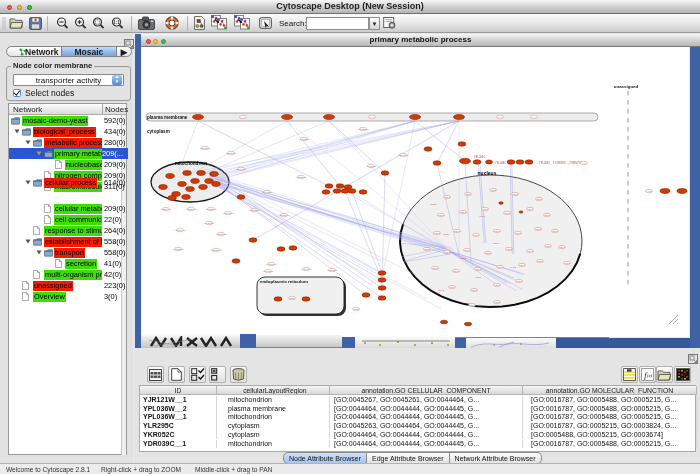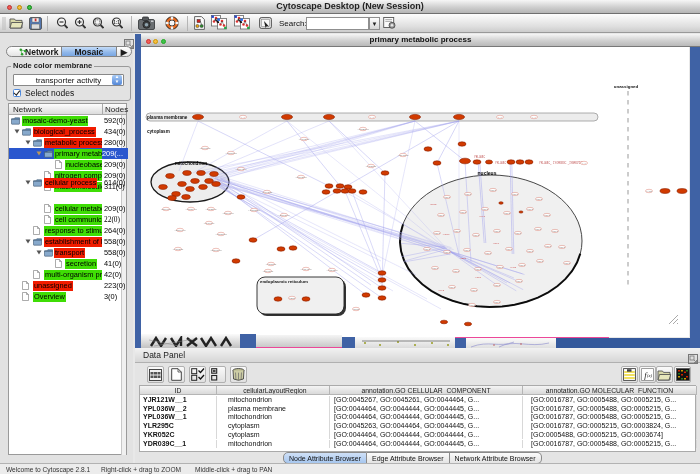--- a/index.html
+++ b/index.html
@@ -297,21 +297,21 @@
           </svg>
           <div class="tlbl" style="left:45px;background:#3fdd05;max-width:48px;overflow:hidden">cellular metabo</div>
           <div class="tcnt" style="left:95px;">209(0)</div>
         </div>
         <div class="trow" style="top:99px">
           <svg class="abs" style="left:35px;top:1px" width="7" height="9" viewBox="0 0 7 9">
             <path d="M0.5 0.5 L4.5 0.5 L6.5 2.5 L6.5 8.5 L0.5 8.5 Z" fill="#fff" stroke="#888" stroke-width="0.7"></path>
             <path d="M4.5 0.5 L4.5 2.5 L6.5 2.5" fill="none" stroke="#888" stroke-width="0.7"></path>
           </svg>
           <div class="tlbl" style="left:45px;background:#3fdd05;max-width:48px;overflow:hidden">cell communicat</div>
-          <div class="tcnt" style="left:95px;font-family:Liberation Serif, serif;">22(0)</div>
+          <div class="tcnt" style="left:95px;">22(0)</div>
         </div>
         <div class="trow" style="top:110px">
           <svg class="abs" style="left:24px;top:1px" width="7" height="9" viewBox="0 0 7 9">
             <path d="M0.5 0.5 L4.5 0.5 L6.5 2.5 L6.5 8.5 L0.5 8.5 Z" fill="#fff" stroke="#888" stroke-width="0.7"></path>
             <path d="M4.5 0.5 L4.5 2.5 L6.5 2.5" fill="none" stroke="#888" stroke-width="0.7"></path>
           </svg>
           <div class="tlbl" style="left:35px;background:#3fdd05;max-width:58px;overflow:hidden">response to stimul</div>
           <div class="tcnt" style="left:95px;">264(0)</div>
         </div>
         <div class="trow" style="top:121px">
@@ -721,21 +721,20 @@
       <g fill="#b55">
         <circle cx="25" cy="7" r="0.8"></circle>
         <circle cx="52" cy="6" r="0.8"></circle>
       </g>
     </svg>
     <div class="abs" style="left:421px;top:304px;width:144px;height:11px;background:#34599c"></div>
   <div class="blueR"></div>
 </div>
 
 <div class="abs datapanel">
-  <div class="dp-hdr">Data Panel</div>
 
   <div class="abs" style="left:553px;top:2px"><svg width="10" height="10" viewBox="0 0 10 10">
         <rect x="0.5" y="0.5" width="9" height="9" fill="none" stroke="#777" stroke-width="1"></rect>
         <rect x="2" y="2" width="4" height="4" fill="none" stroke="#777" stroke-width="0.8"></rect>
         <path d="M6 6 L8.5 8.5 M8.5 6 L8.5 8.5 L6 8.5" stroke="#777" stroke-width="0.8" fill="none"></path>
       </svg></div>
   <div class="dp-tool">
       <div class="dbtn" style="left:12px"></div>
       <svg class="abs" style="left:14px;top:6px" width="13" height="12" viewBox="0 0 13 12">
         <rect x="0.5" y="0.5" width="12" height="11" fill="#f2f2f2" stroke="#333" stroke-width="0.9"></rect>

